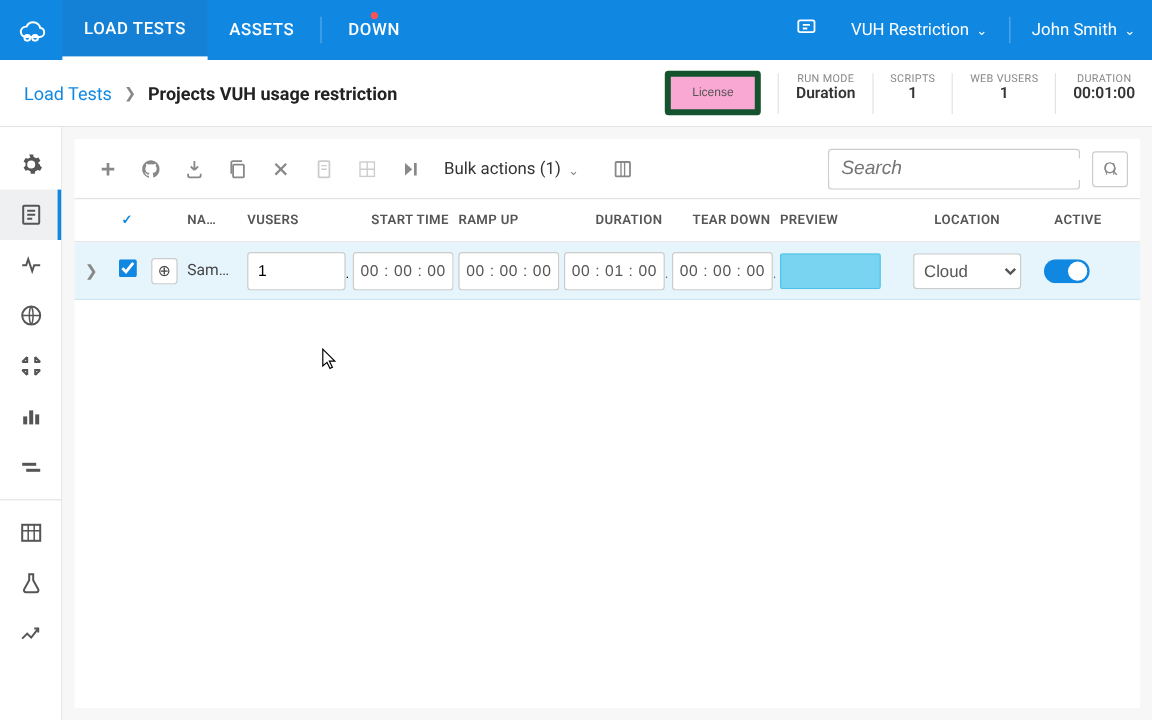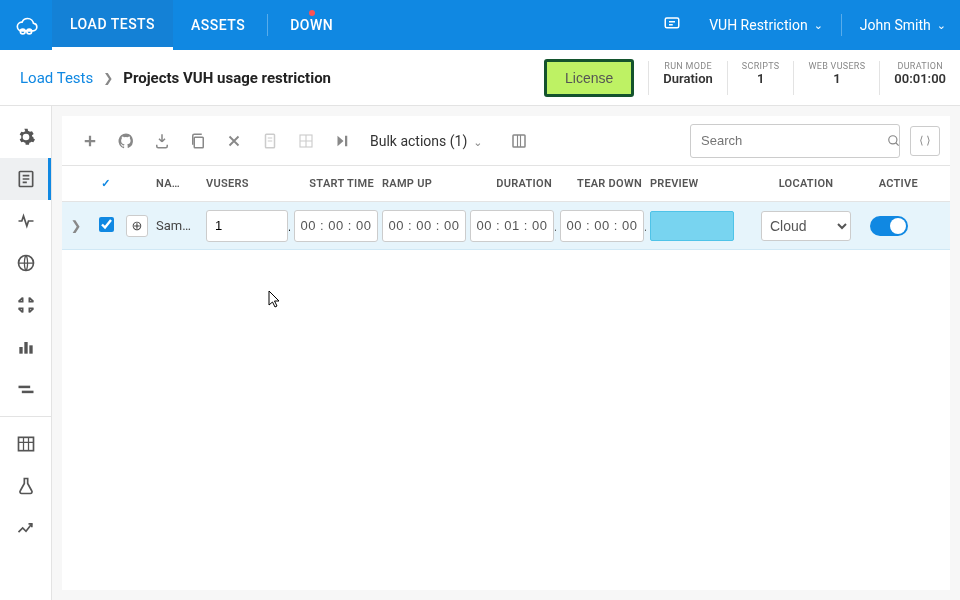--- a/index.html
+++ b/index.html
@@ -15,21 +15,21 @@
 .nav-spacer{flex:1}
 .nav-icon{padding:0 14px;cursor:pointer}
 .nav-drop{padding:0 14px;cursor:pointer;font-size:14px;display:flex;align-items:center}
 .nav-drop .chev{margin-left:6px;font-size:11px}
 
 .subbar{height:56px;background:#fff;border-bottom:1px solid #e3e3e3;display:flex;align-items:center;padding-left:20px}
 .crumb-link{color:#1088e2;font-size:15px;cursor:pointer}
 .crumb-sep{margin:0 10px;color:#888;font-size:12px}
 .crumb-title{font-size:15px;font-weight:700;color:#222}
 .sub-spacer{flex:1}
-.btn-license{border:3px solid #14532d;background:#bef264;color:#555;padding:8px 18px;font-size:14px;border-radius:3px;cursor:pointer;margin-right:14px}
+.btn-license{border:5px solid #14532d;background:#f9a8d4;color:#555;padding:8px 18px;font-size:10px;border-radius:3px;cursor:pointer;margin-right:14px}
 .stats{display:flex;align-items:flex-start;border-left:1px solid #e3e3e3;padding:0 14px;height:34px}
 .stat-label{font-size:9px;color:#888;letter-spacing:.3px;text-align:center}
 .stat-val{font-size:13px;color:#333;font-weight:600;text-align:center}
 .stat{display:flex;flex-direction:column;align-items:center}
 .btn-run{background:#1088e2;color:#fff;border:none;padding:10px 20px;font-size:14px;font-weight:600;border-radius:3px;cursor:pointer;margin:0 14px}
 
 .main{display:flex;height:494px}
 .sidebar{width:52px;background:#fff;border-right:1px solid #e3e3e3;display:flex;flex-direction:column;padding-top:10px}
 .side-item{height:42px;display:flex;align-items:center;justify-content:center;cursor:pointer;color:#555;position:relative}
 .side-item.active{background:#eef0f2}
@@ -40,21 +40,21 @@
 .content{flex:1;background:#f7f7f7;padding:10px;overflow:hidden}
 .panel{background:#fff;height:100%;display:flex;flex-direction:column}
 .toolbar{height:50px;display:flex;align-items:center;padding:0 10px;border-bottom:1px solid #e3e3e3}
 .tb-btn{width:36px;height:36px;display:flex;align-items:center;justify-content:center;cursor:pointer;color:#888;border-radius:3px}
 .tb-btn svg{width:18px;height:18px;fill:currentColor}
 .tb-btn.disabled{color:#ccc;cursor:default}
 .bulk{margin-left:10px;font-size:14px;color:#333;cursor:pointer;display:flex;align-items:flex-end}
 .bulk .chev{margin-left:6px;font-size:11px;color:#888}
 .tb-spacer{flex:1}
 .search-wrap{display:flex;align-items:center;border:1px solid #ccc;border-radius:3px;height:34px;width:210px}
-.search-input{flex:1;border:none;padding:0 10px;font-size:13px;outline:none;color:#999}
+.search-input{flex:1;border:none;padding:0 10px;font-size:16px;outline:none;font-style:italic;color:#999}
 .search-btn{width:32px;height:32px;display:flex;align-items:center;justify-content:center;color:#888;cursor:pointer}
 .expand-btn{border:1px solid #ccc;width:30px;height:30px;display:flex;align-items:center;justify-content:center;border-radius:3px;margin-left:10px;cursor:pointer;color:#888;font-size:11px}
 
 .thead{display:flex;align-items:center;height:36px;border-bottom:1px solid #e3e3e3;font-size:11px;font-weight:600;color:#555;letter-spacing:.3px}
 .col{padding:0 4px;text-align:left;overflow:hidden;text-overflow:ellipsis;white-space:nowrap}
 .c-exp{width:28px}
 .c-chk{width:32px;text-align:center;color:#1088e2}
 .c-ico{width:30px}
 .c-name{width:50px}
 .c-vu{width:88px}

